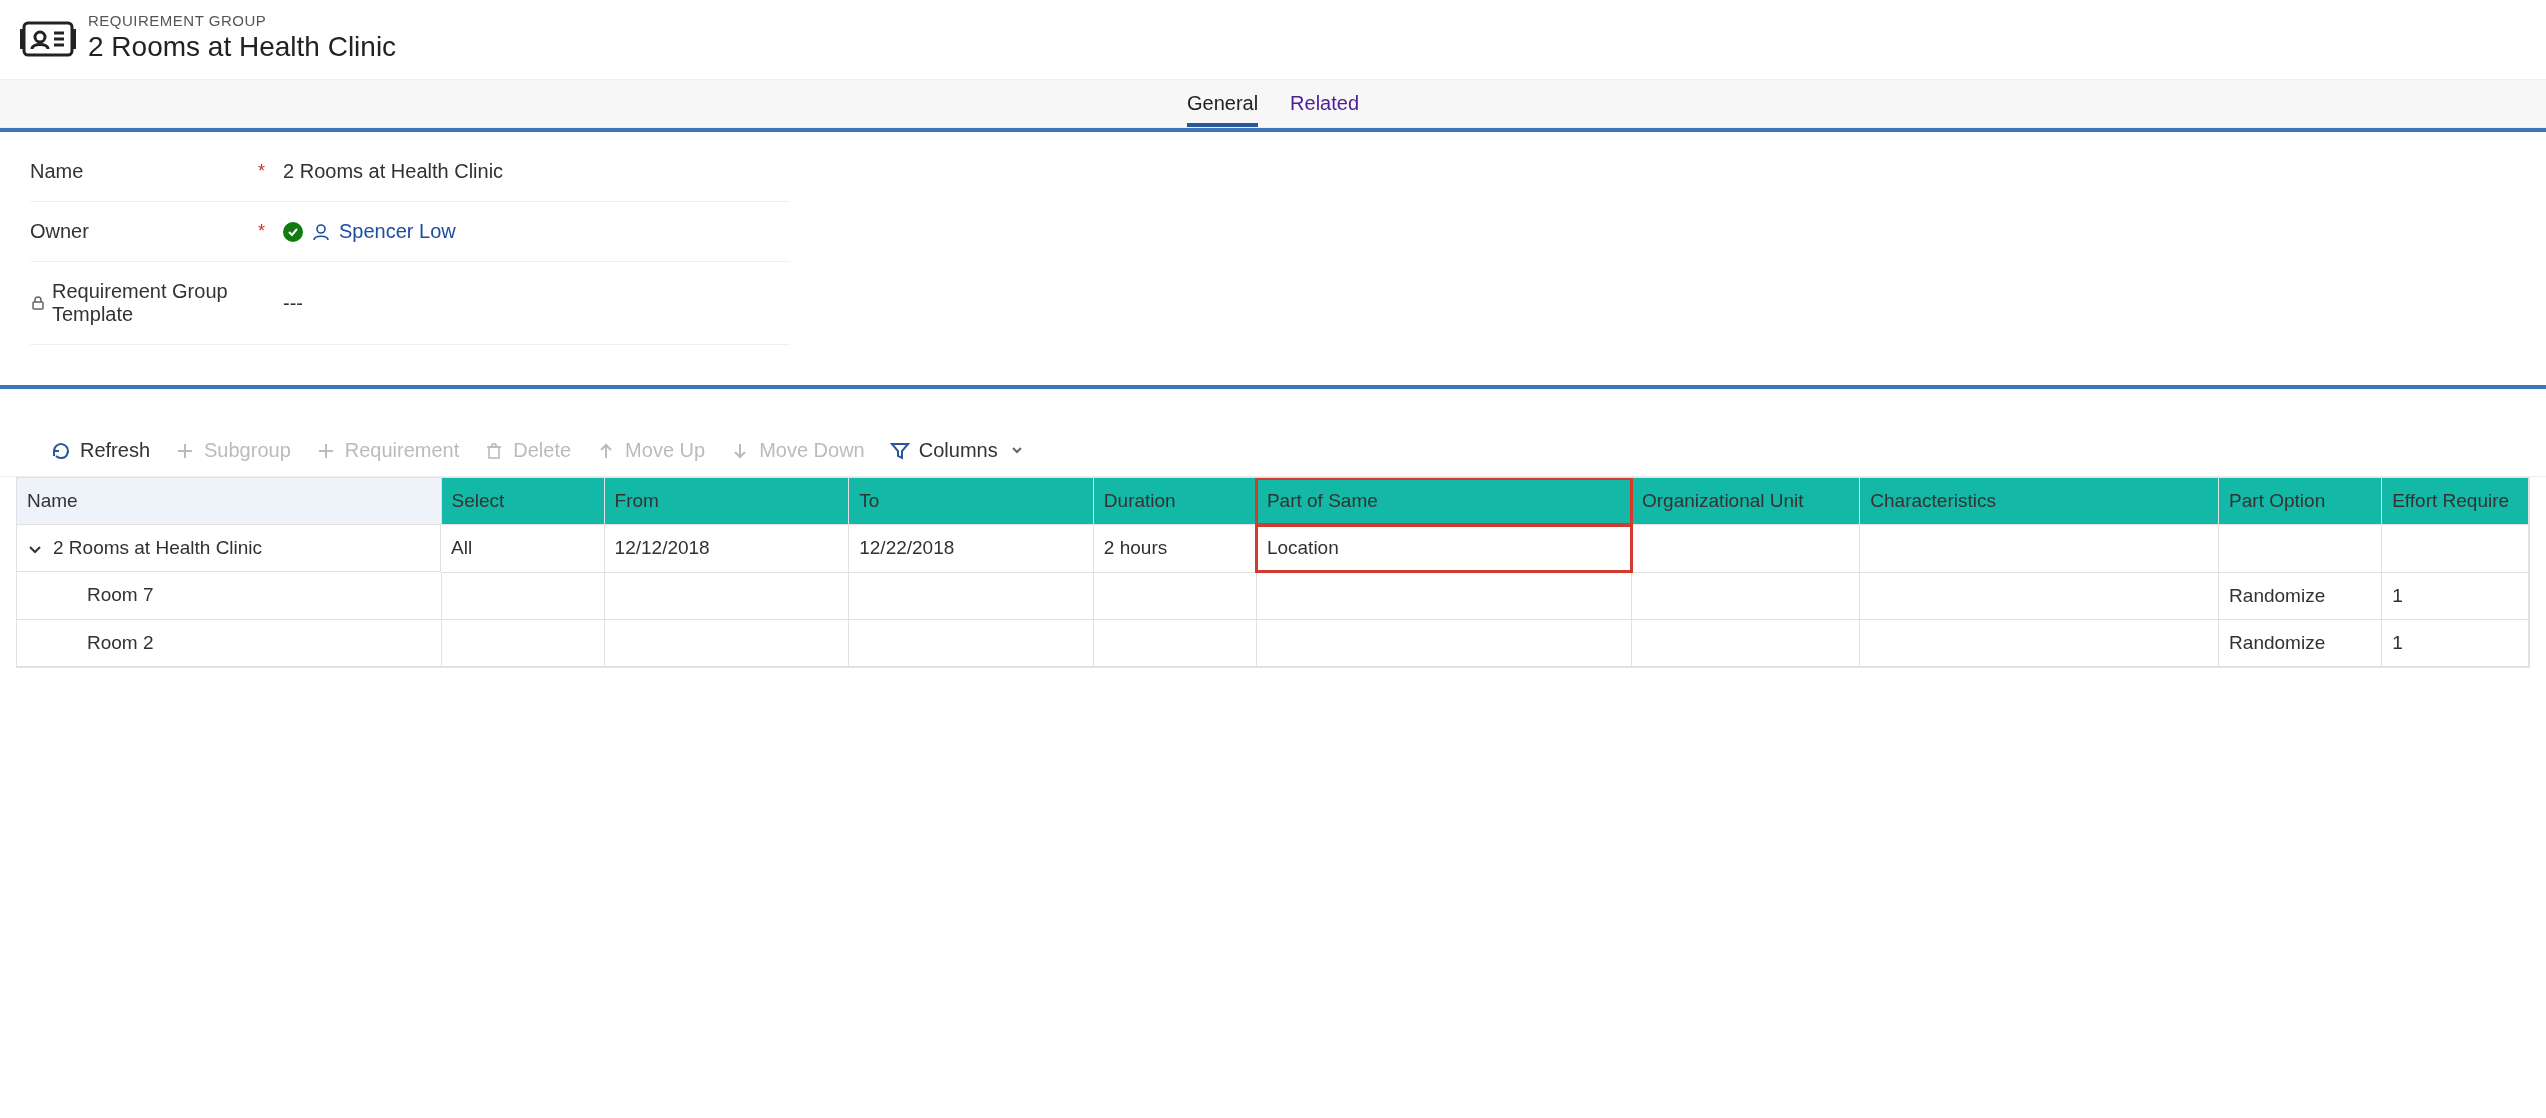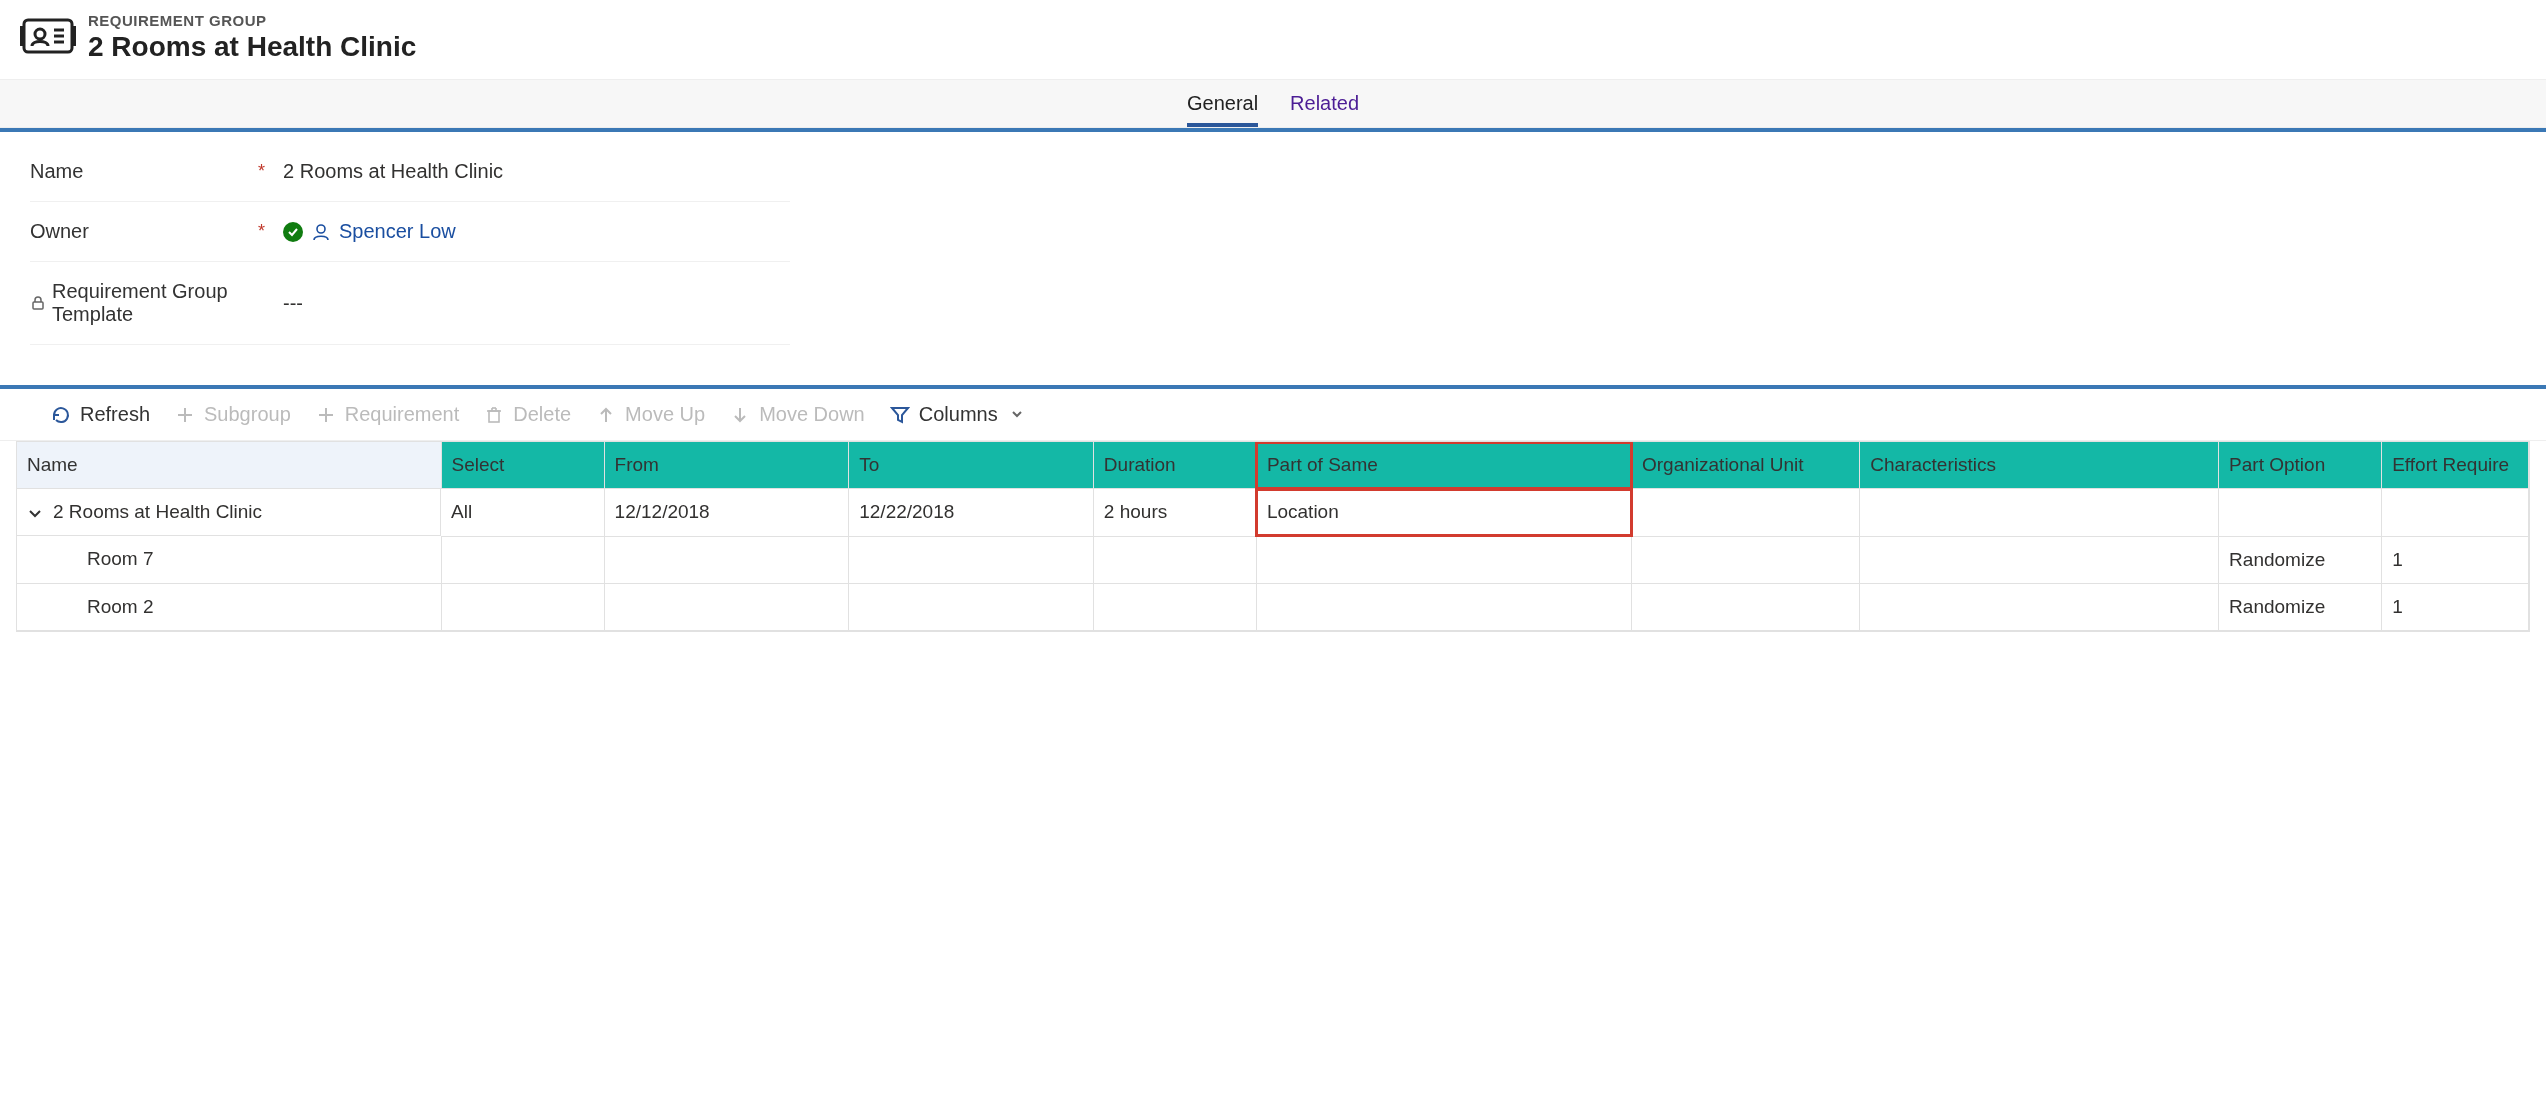--- a/index.html
+++ b/index.html
@@ -5,23 +5,22 @@
   * { box-sizing: border-box; }
   body {
     margin: 0;
     font-family: "Segoe UI", Arial, sans-serif;
     font-size: 20px;
     color: #323130;
     background: #fff;
   }
   .header {
     display: flex;
-    align-items: flex-start;
+    align-items: flex-end;
     padding: 12px 20px 16px 20px;
-    font-weight: bold;
   }
   .header-icon {
     width: 56px;
     height: 48px;
     margin-right: 12px;
     display: flex;
     align-items: center;
     justify-content: center;
   }
   .header-icon svg { width: 56px; height: 48px; }
@@ -100,20 +99,21 @@
     padding: 14px 50px;
     border-bottom: 1px solid #eee;
   }
   .tbtn {
     display: inline-flex;
     align-items: center;
     gap: 8px;
     cursor: pointer;
     font-size: 20px;
     color: #333;
+    margin-top: 36px;
   }
   .tbtn.disabled { color: #bbb; cursor: default; }
   .tbtn .ic { width: 22px; height: 22px; display:inline-flex; align-items:center; justify-content:center; }
   .tbtn.refresh .ic { color:#2b579a; }
   .tbtn.columns .ic { color:#2b579a; }
   .tbtn.columns .chev { margin-left:4px; color:#666; }
   .grid {
     margin: 0 16px;
     border: 1px solid #e1e1e1;
     overflow-x: auto;

